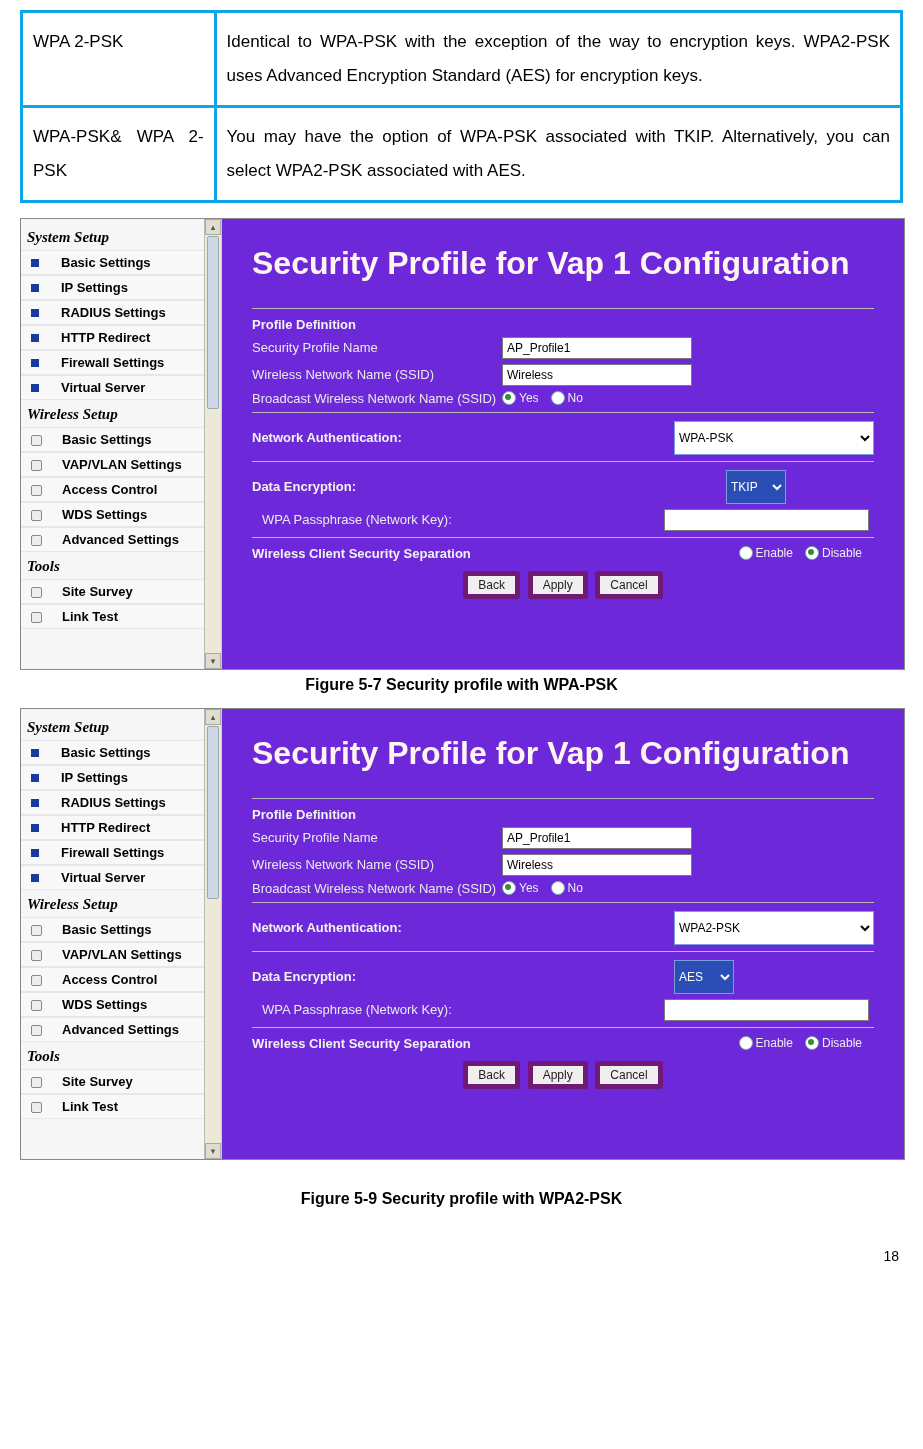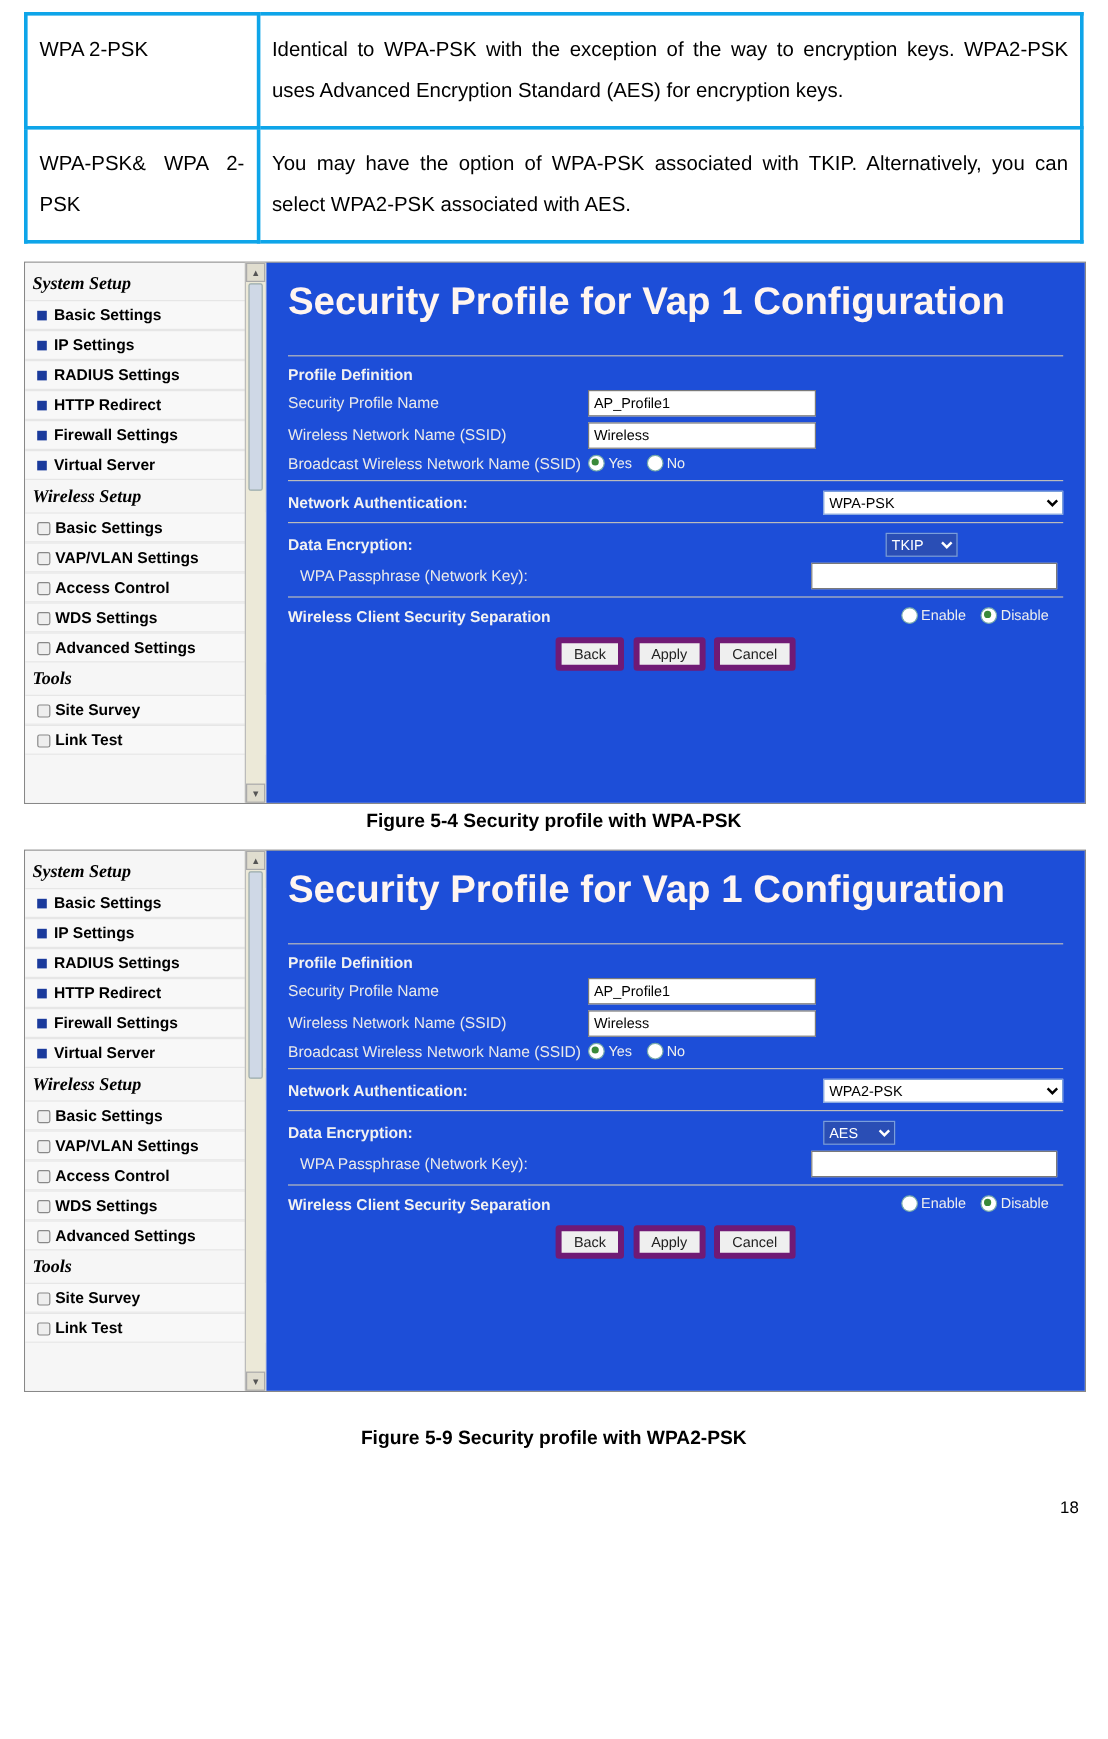--- a/index.html
+++ b/index.html
@@ -88,20 +88,21 @@
   .sidebar .item {
     padding: 4px 6px 4px 10px;
     border: 1px solid #e6e6e6;
     border-left: none;
     border-right: none;
     background: #f8f8f8;
     font-weight: bold;
     font-size: 13px;
     display: flex;
     align-items: center;
+    gap: 16px;
   }
   .sidebar .bullet {
     width: 8px; height: 8px;
     background: #1a3a9c;
     margin-right: 6px;
     display: inline-block;
   }
   .sidebar .bulletG {
     width: 9px; height: 9px;
     margin-right: 6px;
@@ -111,22 +112,22 @@
   .sidebar .bulletG::before {
     content:"";
     position:absolute;
     width:9px;height:9px;
     border:1px solid #888;
     border-radius:2px;
     background:#eee;
   }
   .content {
     flex: 1;
-    background: #1d4ed8;
-    padding: 4px;
+    background: #6d28d9;
+    padding: 16px;
     position: relative;
   }
   .content .hdr {
     color: #fff5f0;
     font-size: 32px;
     font-weight: bold;
     padding: 10px 14px 14px 14px;
     font-family: Arial, sans-serif;
     line-height: 1.15;
   }
@@ -160,21 +161,21 @@
     padding: 1px 4px;
     font-size: 12px;
   }
   .content .radioLbl {
     color: #eee;
     margin-right: 12px;
     font-size:12px;
   }
   .content select {
     font-size: 12px;
-    height: 20px;
+    height: 34px;
     border: 1px solid #7a9edb;
     background: #fff;
   }
   .content select.blueSel {
     background: #2a4eb5;
     color: #fff;
     border: 1px solid #7a9edb;
   }
   .buttonRow {
     text-align: center;
@@ -343,21 +344,21 @@
           <span class="radioLbl">Disable</span>
       </div>
       <div class="buttonRow">
         <span class="btn">Back</span>
         <span class="btn">Apply</span>
         <span class="btn">Cancel</span>
       </div>
     </div>
   </div>
 </div>
-<div class="caption">Figure 5-4 Security profile with WPA-PSK</div>
+<div class="caption">Figure 5-7 Security profile with WPA-PSK</div>
 
 <div class="figWrap">
   <div class="sidebar">
     <div class="scrollbar">
       <div class="arrowUp">▴</div>
       <div class="drag"></div>
       <div class="arrowDown">▾</div>
     </div>
     <div class="section">System Setup</div>
     <div class="item">

